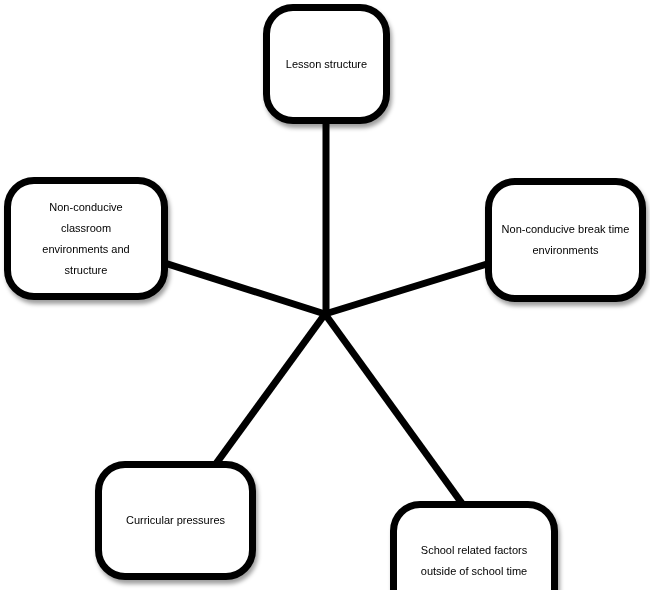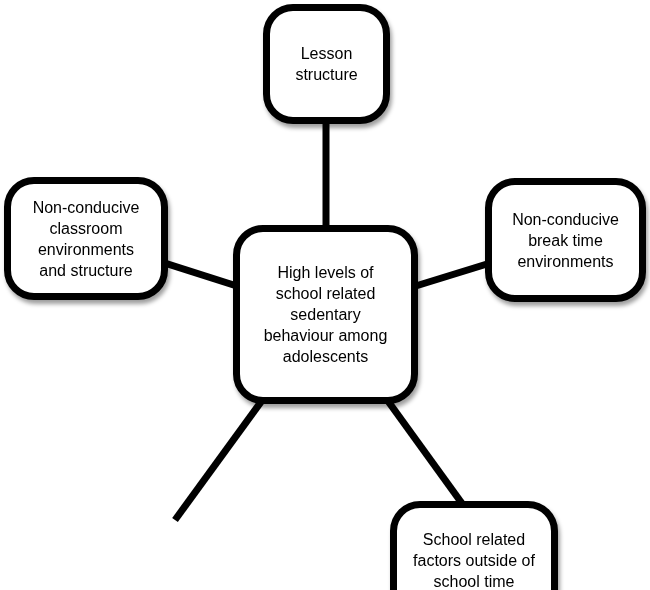--- a/index.html
+++ b/index.html
@@ -33,21 +33,21 @@
     box-sizing: border-box;
     background: #ffffff;
     border: 7px solid #000000;
     border-radius: 30px;
     box-shadow: 2px 4px 4px rgba(0,0,0,0.38);
     display: flex;
     align-items: center;
     justify-content: center;
     text-align: center;
     color: #000000;
-    font-size: 16px;
+    font-size: 11px;
     line-height: 21px;
   }
   .node .node-label { display: block; }
   .node-top          { left: 263px; top: 4px;   width: 127px; height: 120px; padding: 0 15px; }
   .node-left         { left: 4px;   top: 177px; width: 164px; height: 123px; padding: 16px 16px; }
   .node-right        { left: 485px; top: 178px; width: 161px; height: 124px; padding: 0 1px; }
   .node-center       { left: 233px; top: 225px; width: 185px; height: 179px; padding: 0 21px; }
   .node-bottom-left  { left: 95px;  top: 461px; width: 161px; height: 119px; padding: 0 10px; }
   .node-bottom-right { left: 390px; top: 461px; width: 168px; height: 119px; padding: 0 9px; margin-top: 40px; }
 </style>
@@ -69,22 +69,22 @@
   </div>
 
   <div class="node node-left">
     <span class="node-label">Non-conducive classroom environments and structure</span>
   </div>
 
   <div class="node node-right">
     <span class="node-label">Non-conducive break time environments</span>
   </div>
 
-  <div class="node node-center">
-    <span class="node-label">High levels of school related sedentary behaviour among adolescents</span>
+
+  <div class="node node-bottom-left">
+    <span class="node-label">Curricular pressures</span>
   </div>
-
 
   <div class="node node-bottom-right">
     <span class="node-label">School related factors outside of school time</span>
   </div>
 
 </div>
 
 </body></html>

